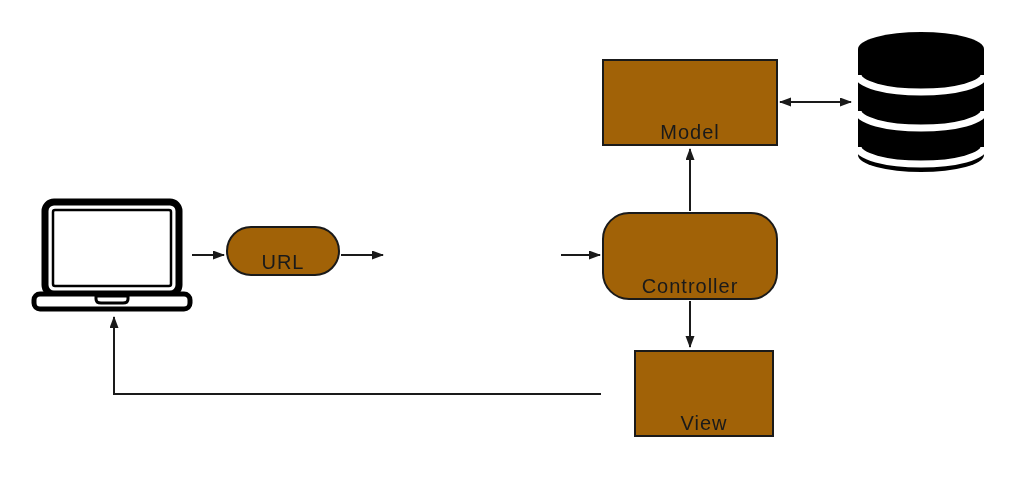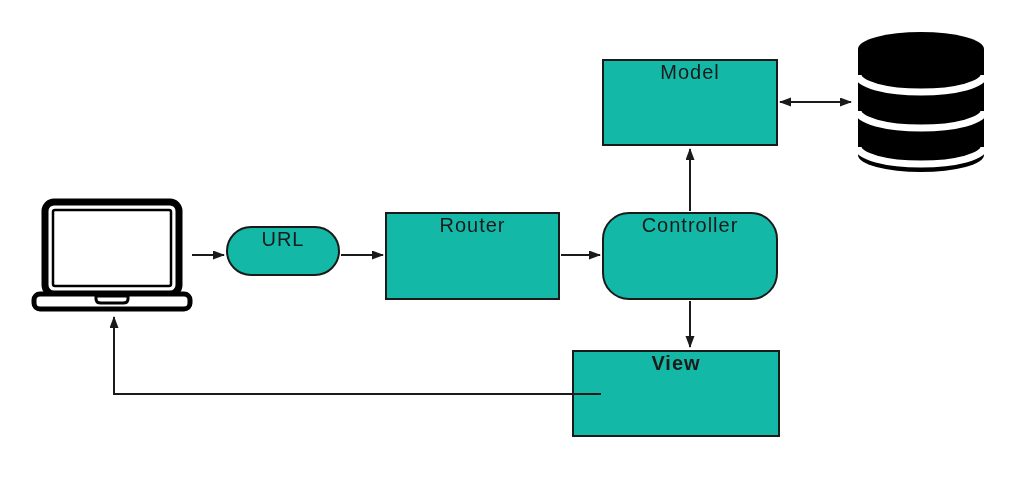--- a/index.html
+++ b/index.html
@@ -11,34 +11,34 @@
   .canvas {
     position: relative;
     width: 1024px;
     height: 478px;
     background: #ffffff;
     overflow: hidden;
   }
   .node {
     position: absolute;
     display: flex;
-    align-items: flex-start;
+    align-items: flex-end;
     justify-content: center;
-    background: #14b8a6;
+    background: #a16207;
     border: 2px solid #1a1a1a;
     box-sizing: border-box;
     color: #1a1a1a;
     font-size: 20px;
     letter-spacing: 1px;
   }
   .rect-node {}
   .pill-node { border-radius: 29px; }
   #node-model      { left: 602px; top:  59px; width: 176px; height: 87px; }
   #node-controller { left: 602px; top: 212px; width: 176px; height: 88px; border-radius: 27px; }
-  #node-view       { left: 572px; top: 350px; width: 208px; height: 87px; font-weight: bold; }
+  #node-view       { left: 634px; top: 350px; width: 140px; height: 87px; }
   #node-router     { left: 385px; top: 212px; width: 175px; height: 88px; }
   #node-url        { left: 226px; top: 226px; width: 114px; height: 50px; }
   .icon-wrap { position: absolute; }
   #icon-client   { left: 31px;  top: 197px; width: 162px; height: 116px; }
   #icon-database { left: 853px; top:  28px; width: 136px; height: 148px; }
   .overlay {
     position: absolute;
     left: 0; top: 0;
     width: 1024px;
     height: 478px;
@@ -65,23 +65,20 @@
       <path d="M5 47 A63 17 0 0 0 131 47" fill="none" stroke="#ffffff" stroke-width="7"></path>
       <path d="M5 83 A63 17 0 0 0 131 83" fill="none" stroke="#ffffff" stroke-width="7"></path>
       <path d="M5 119 A63 17 0 0 0 131 119" fill="none" stroke="#ffffff" stroke-width="7"></path>
     </svg>
   </div>
 
   <div class="node pill-node" id="node-url">
     <span>URL</span>
   </div>
 
-  <div class="node rect-node" id="node-router">
-    <span>Router</span>
-  </div>
 
   <div class="node rect-node" id="node-controller">
     <span>Controller</span>
   </div>
 
   <div class="node rect-node" id="node-model">
     <span>Model</span>
   </div>
 
   <div class="node rect-node" id="node-view">

